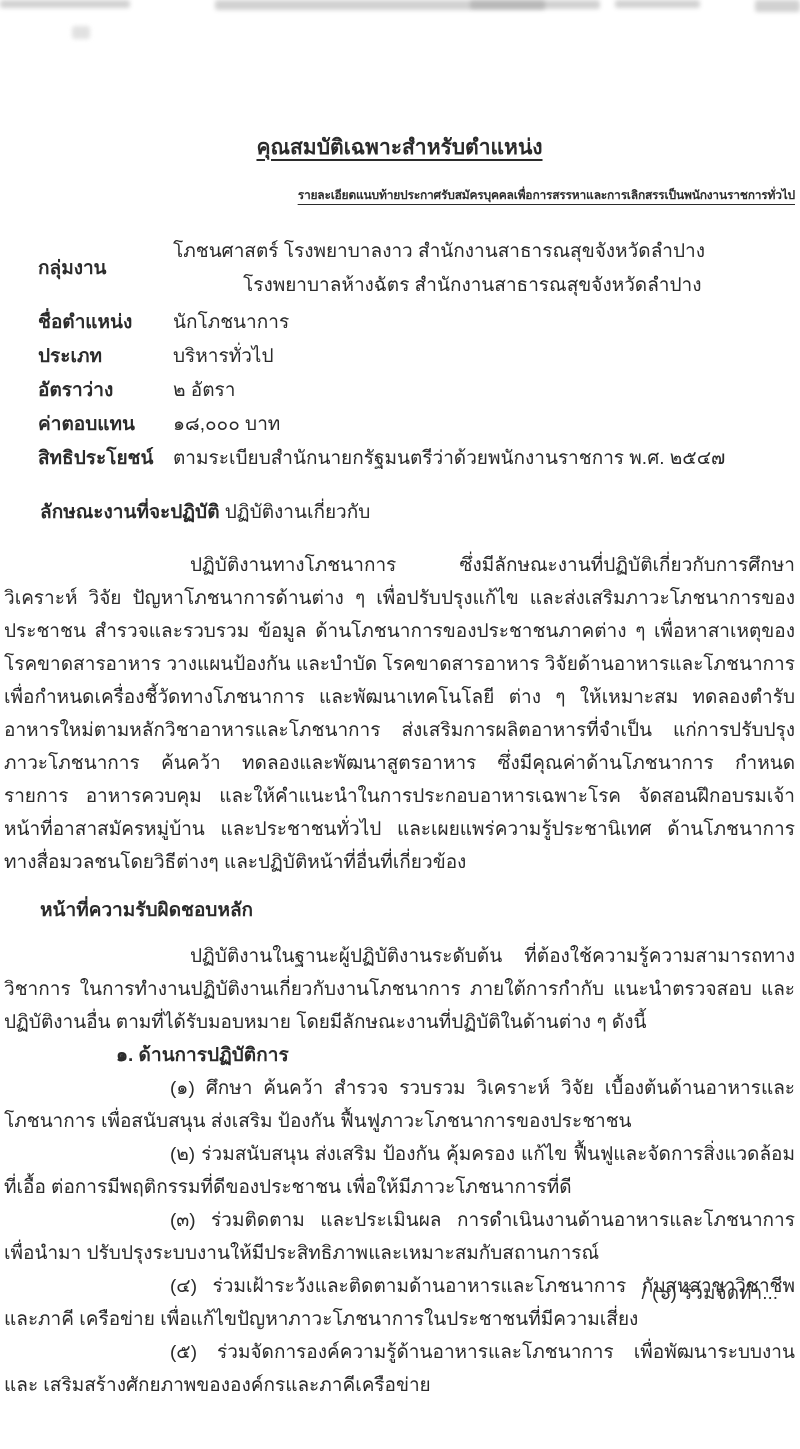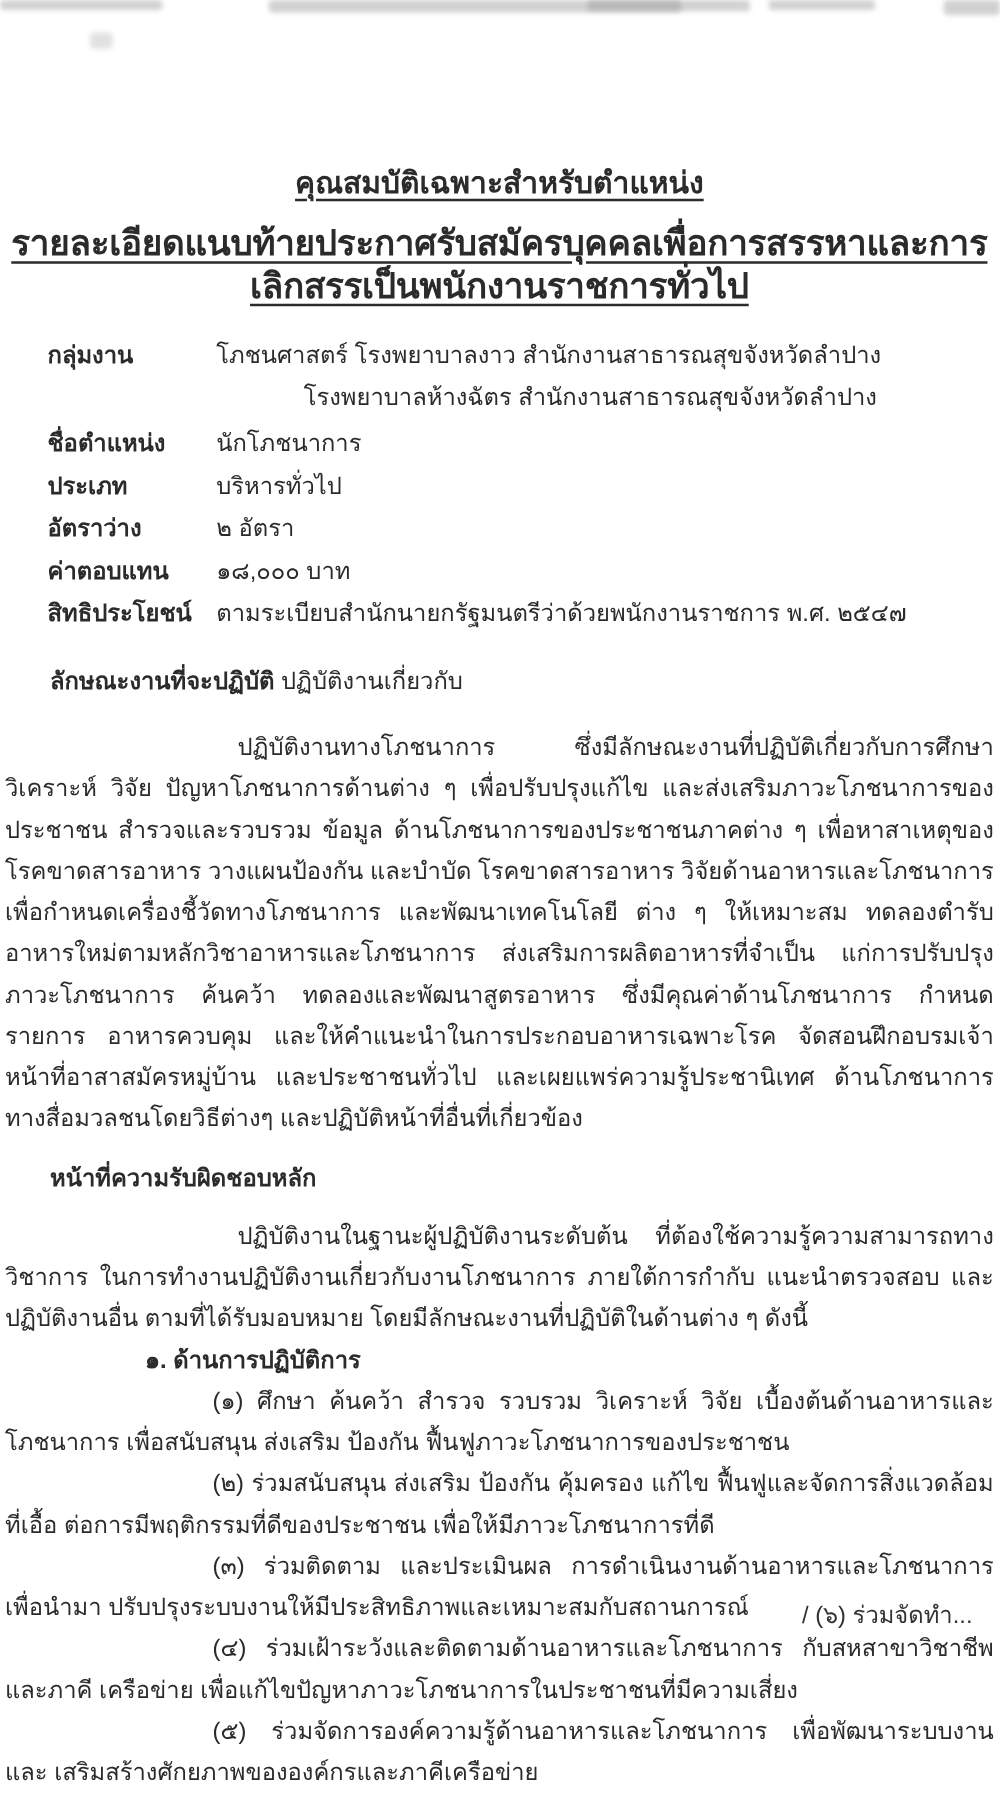--- a/index.html
+++ b/index.html
@@ -29,38 +29,38 @@
   .s2 { left: 215px; top: 0; width: 330px; height: 10px; }
   .s3 { left: 470px; top: 0; width: 130px; height: 9px; }
   .s4 { left: 615px; top: 0; width: 85px;  height: 8px; }
   .s5 { left: 755px; top: 0; width: 45px;  height: 12px; }
   .s6 { left: 72px; top: 26px; width: 18px; height: 13px; background:#c4c4c4; opacity:.5; }
 
   .title {
     margin: 130px 0 0 0;
     text-align: center;
     font-weight: bold;
-    font-size: 24px;
+    font-size: 21px;
     line-height: 34px;
     text-decoration: underline;
     text-underline-offset: 5px;
   }
   .subtitle {
     margin: 14px 0 0 0;
-    text-align: center;
+    text-align: right;
     font-weight: bold;
-    font-size: 28px;
+    font-size: 12px;
     line-height: 34px;
     text-decoration: underline;
     text-underline-offset: 5px;
     letter-spacing: -0.2px;
   }
 
   .info { margin: 22px 0 0 34px; }
-  .info-row { display: flex; line-height: 34px; }
+  .info-row { display: flex; line-height: 34px; align-items: center; }
   .info-label { width: 135px; flex-shrink: 0; font-weight: bold; }
   .info-value { flex: 1; }
   .value-line2 { margin-left: 70px; }
   .info-row.group { margin-bottom: 3px; }
 
   .section-heading { margin: 20px 0 0 36px; line-height: 34px; }
   .section-heading .bold { font-weight: bold; }
 
   .para {
     margin: 19px 0 0 0;

